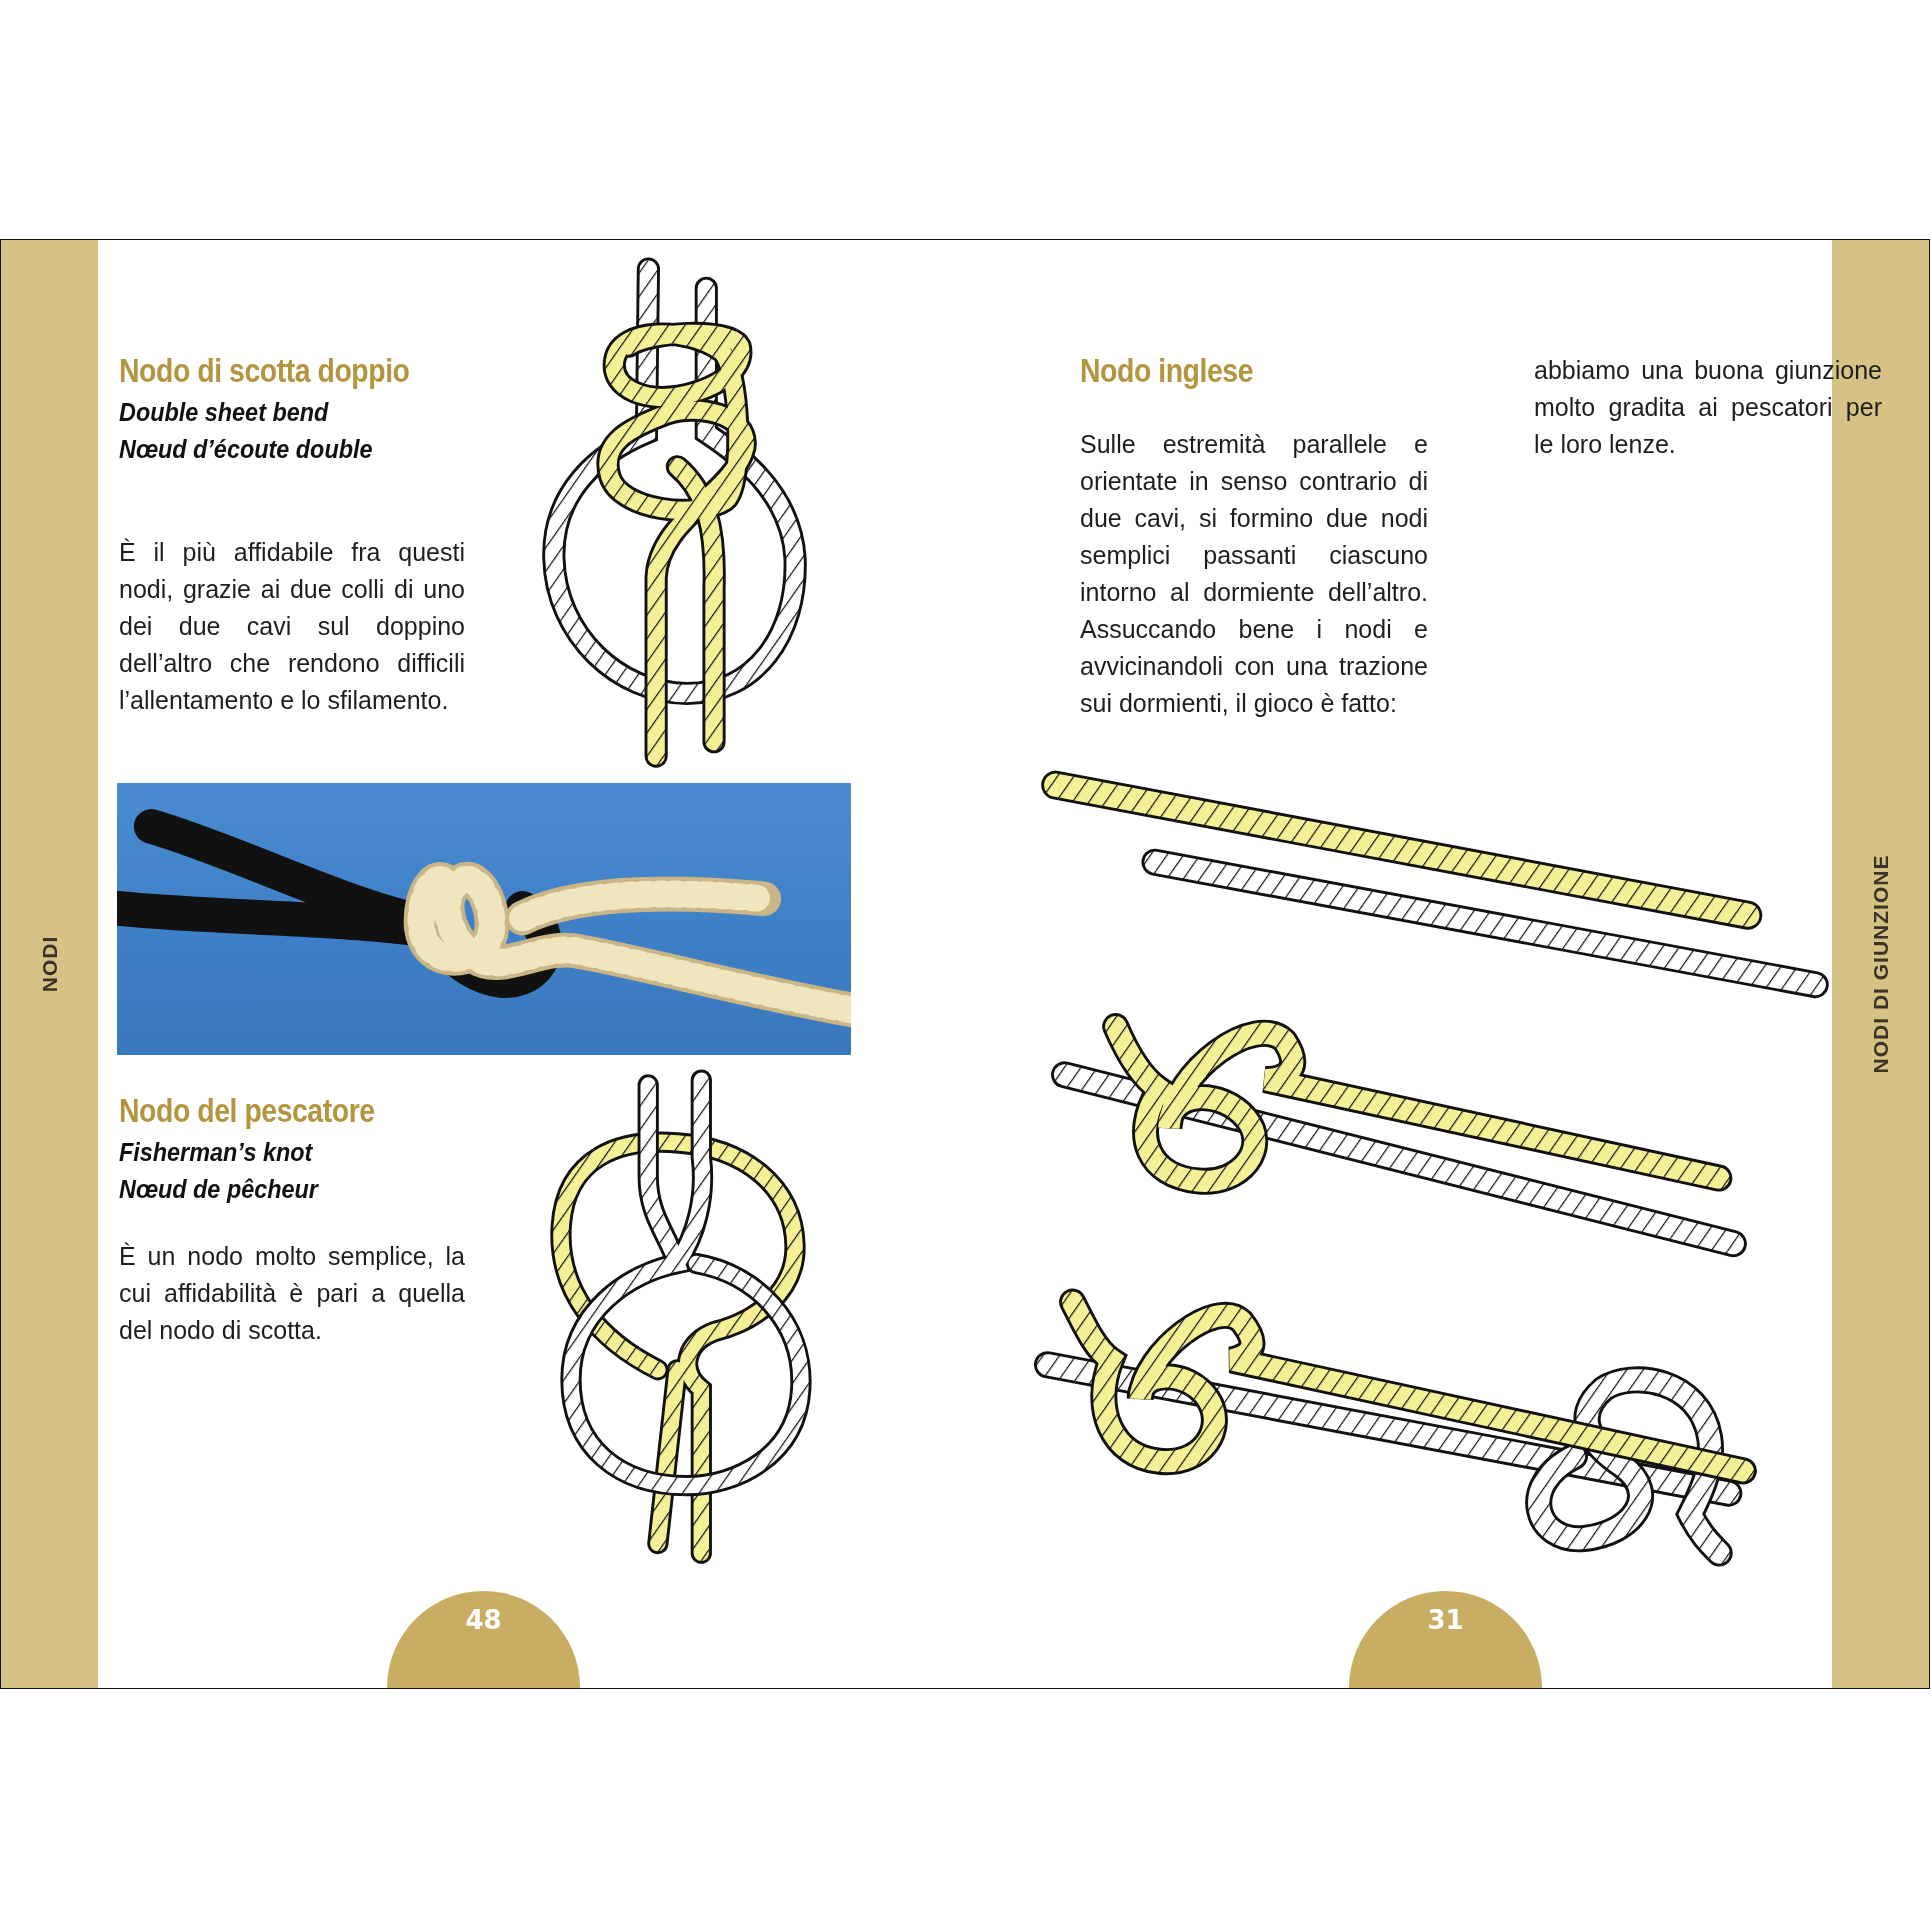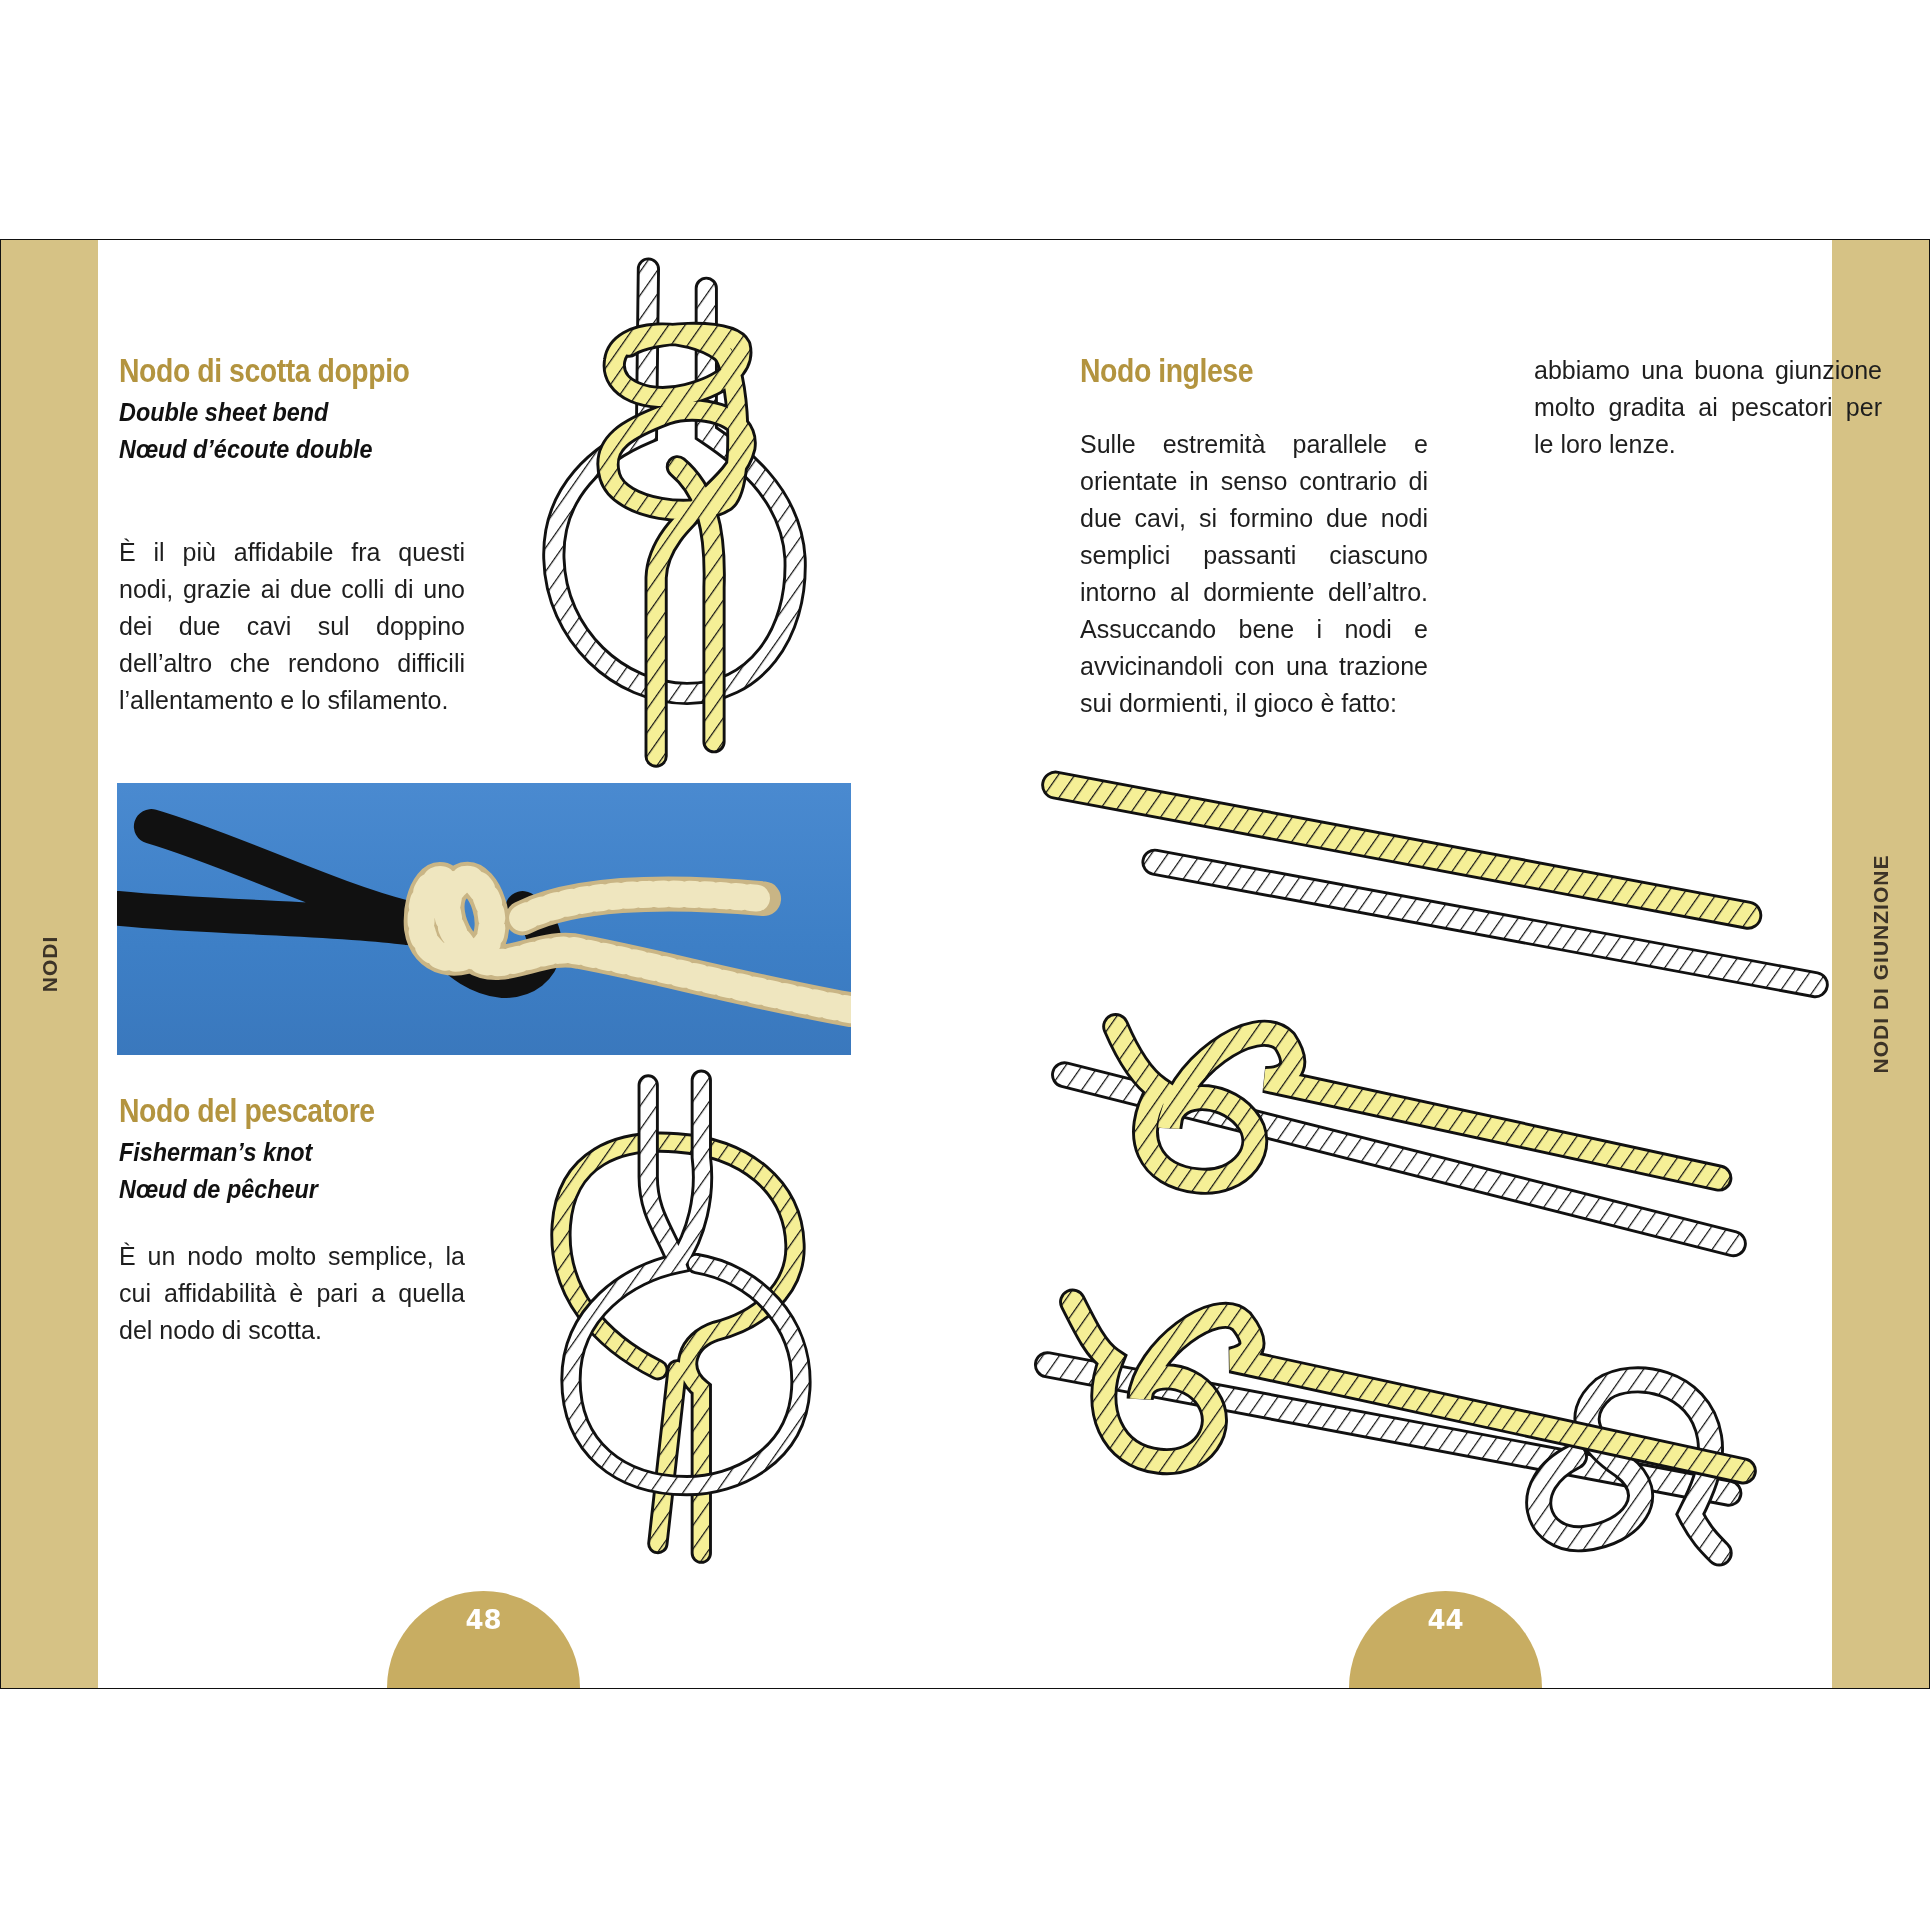--- a/index.html
+++ b/index.html
@@ -88,21 +88,21 @@
 
       <path d="M160 190 C220 200 272 250 268 320 C264 390 200 420 150 420 C80 420 30 380 30 310 C30 240 90 200 140 190 C130 160 110 140 110 100 L110 5 M140 190 C160 160 170 120 165 80 L165 0" stroke="#111" stroke-width="22"></path>
       <path d="M160 190 C220 200 272 250 268 320 C264 390 200 420 150 420 C80 420 30 380 30 310 C30 240 90 200 140 190 C130 160 110 140 110 100 L110 5 M140 190 C160 160 170 120 165 80 L165 0" stroke="url(#twistW)" stroke-width="16"></path>
     </g>
   </svg>
 
   <div class="pagetab" style="left:386px;">
     <span>48</span>
   </div>
   <div class="pagetab" style="left:1348px;">
-    <span>44</span>
+    <span>31</span>
   </div>
 
   <div class="title" style="left:1079px; top:112px;">Nodo inglese</div>
   <div class="body" style="left:1079px; top:186px; width:348px;">
     <p>Sulle estremità parallele e orientate in senso contrario di due cavi, si formino due nodi semplici passanti ciascuno intorno al dormiente dell’altro. Assuccando bene i nodi e avvicinandoli con una trazione sui dormienti, il gioco è fatto:</p>
   </div>
   <div class="body" style="left:1525px; top:112px; width:348px;margin-left:8px;">
     <p>abbiamo una buona giunzione molto gradita ai pescatori per le loro lenze.</p>
   </div>
 

